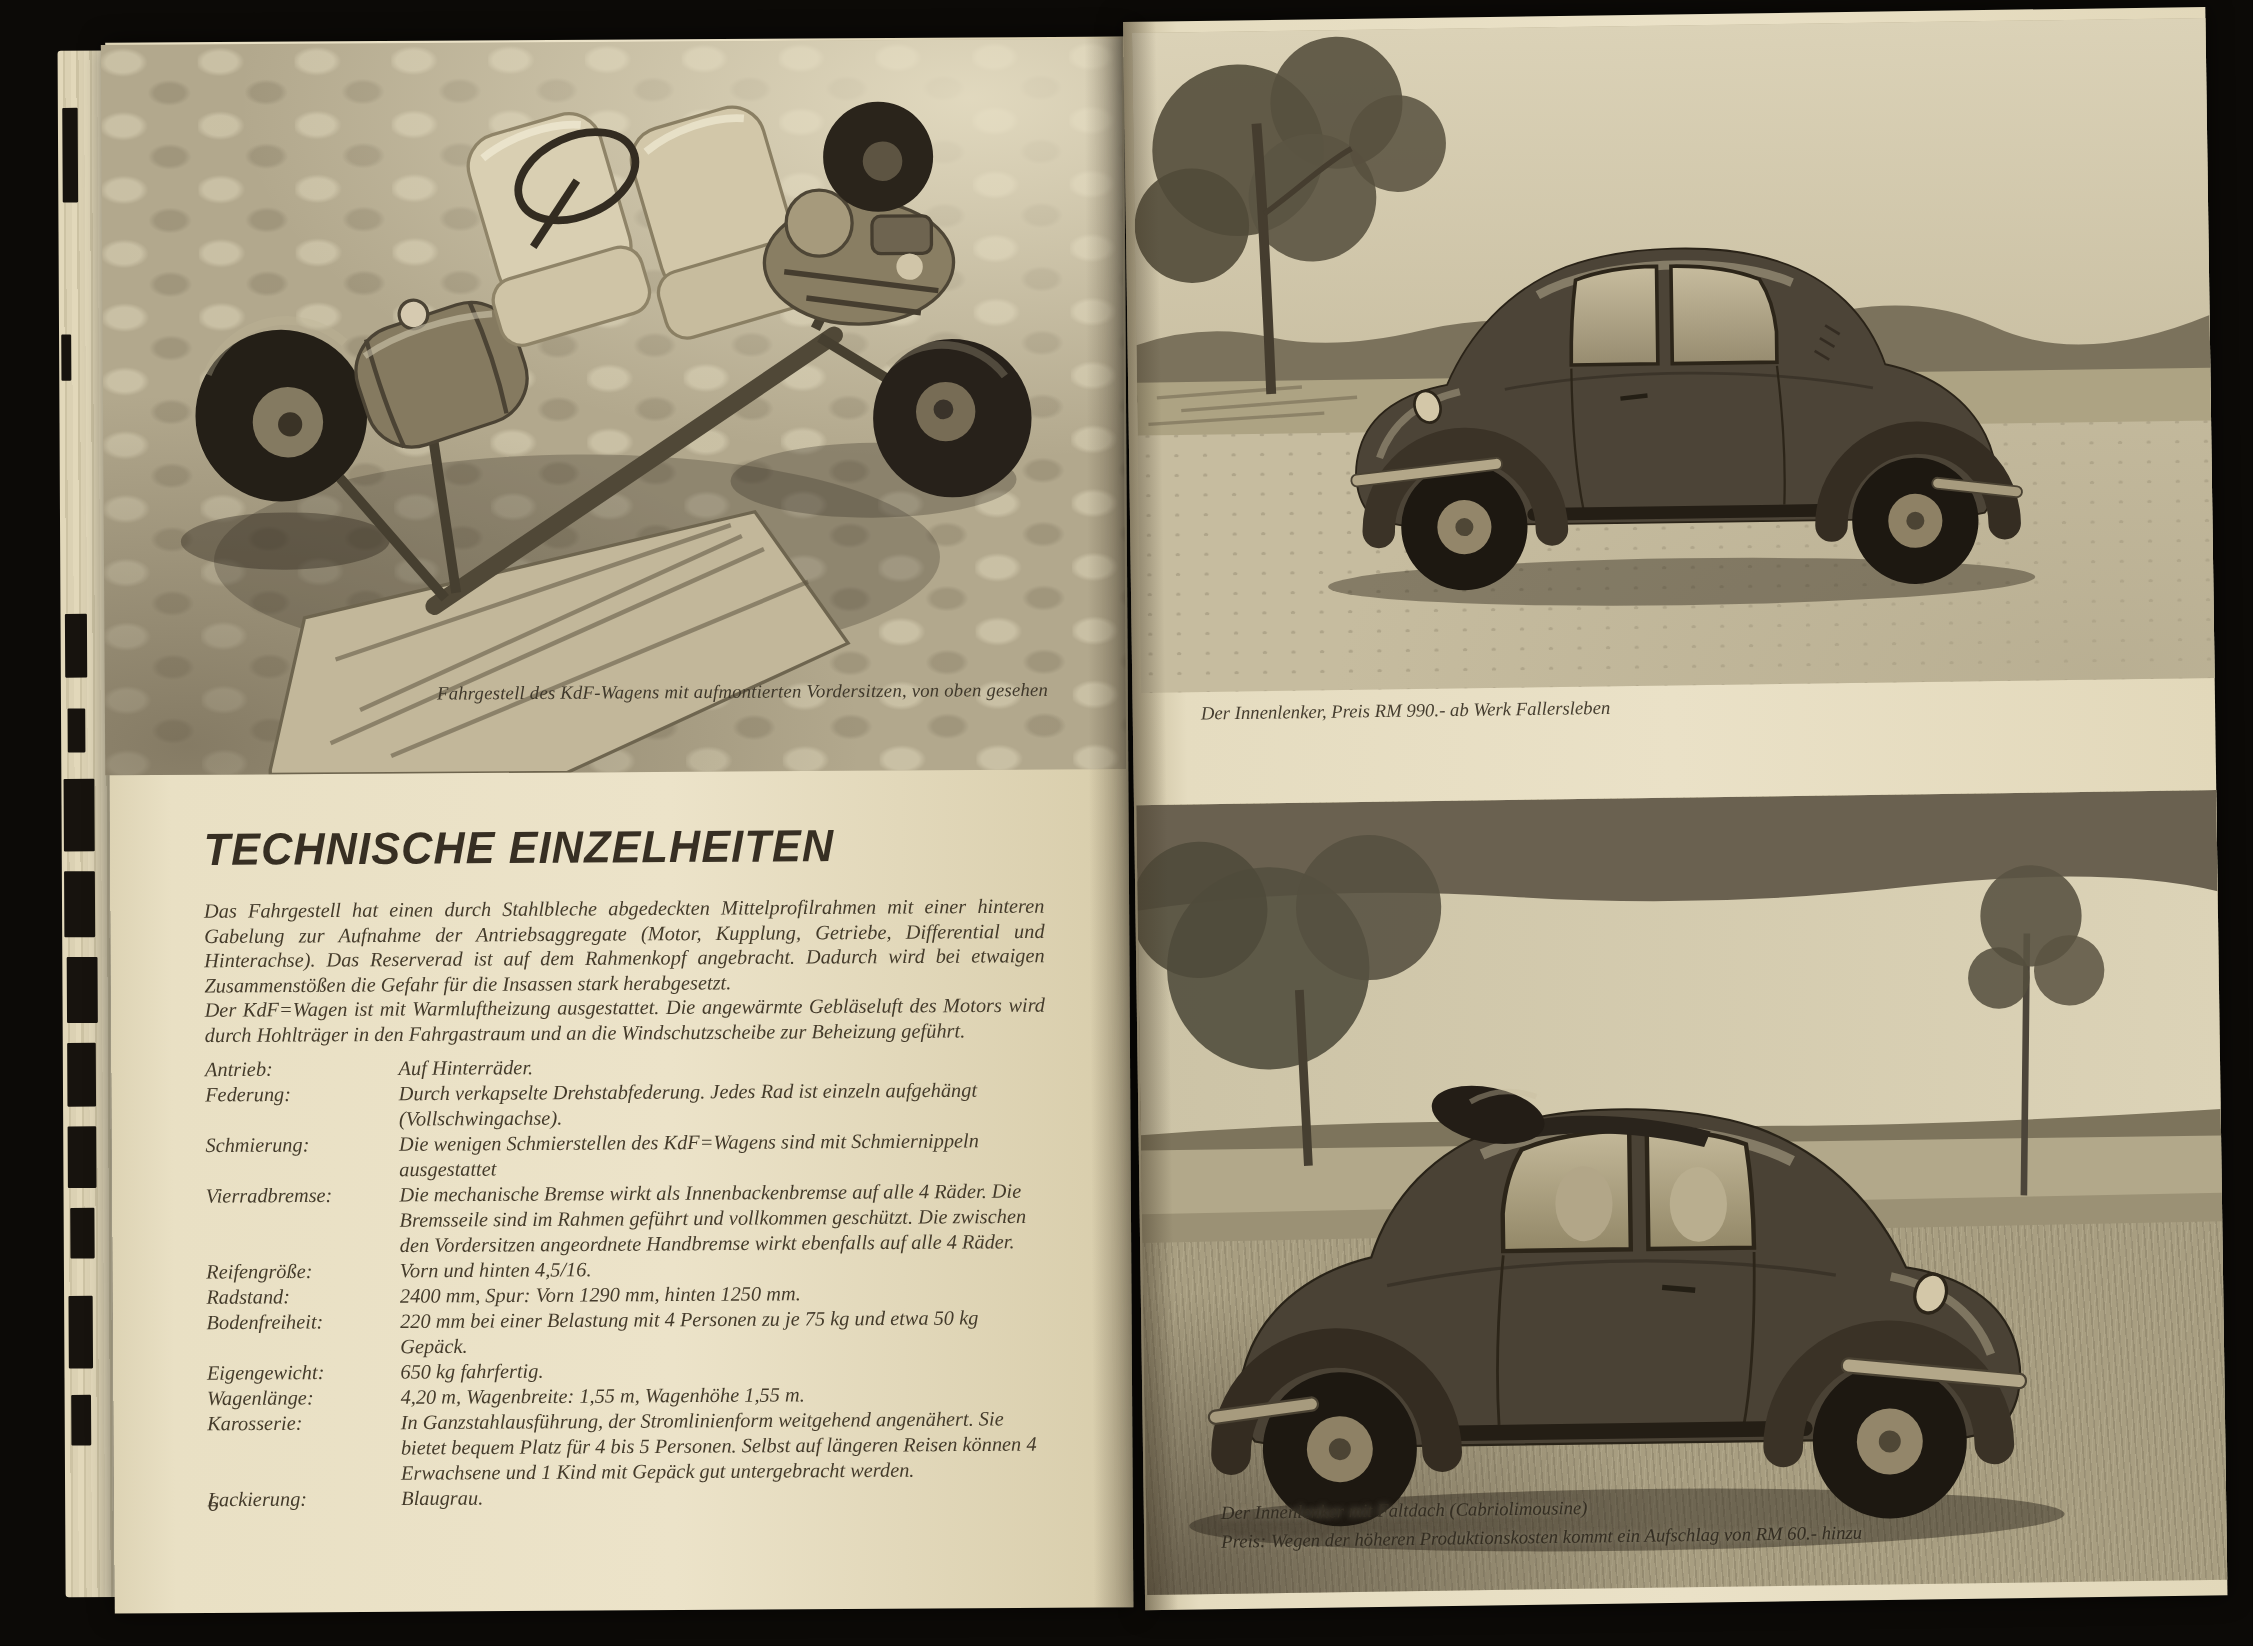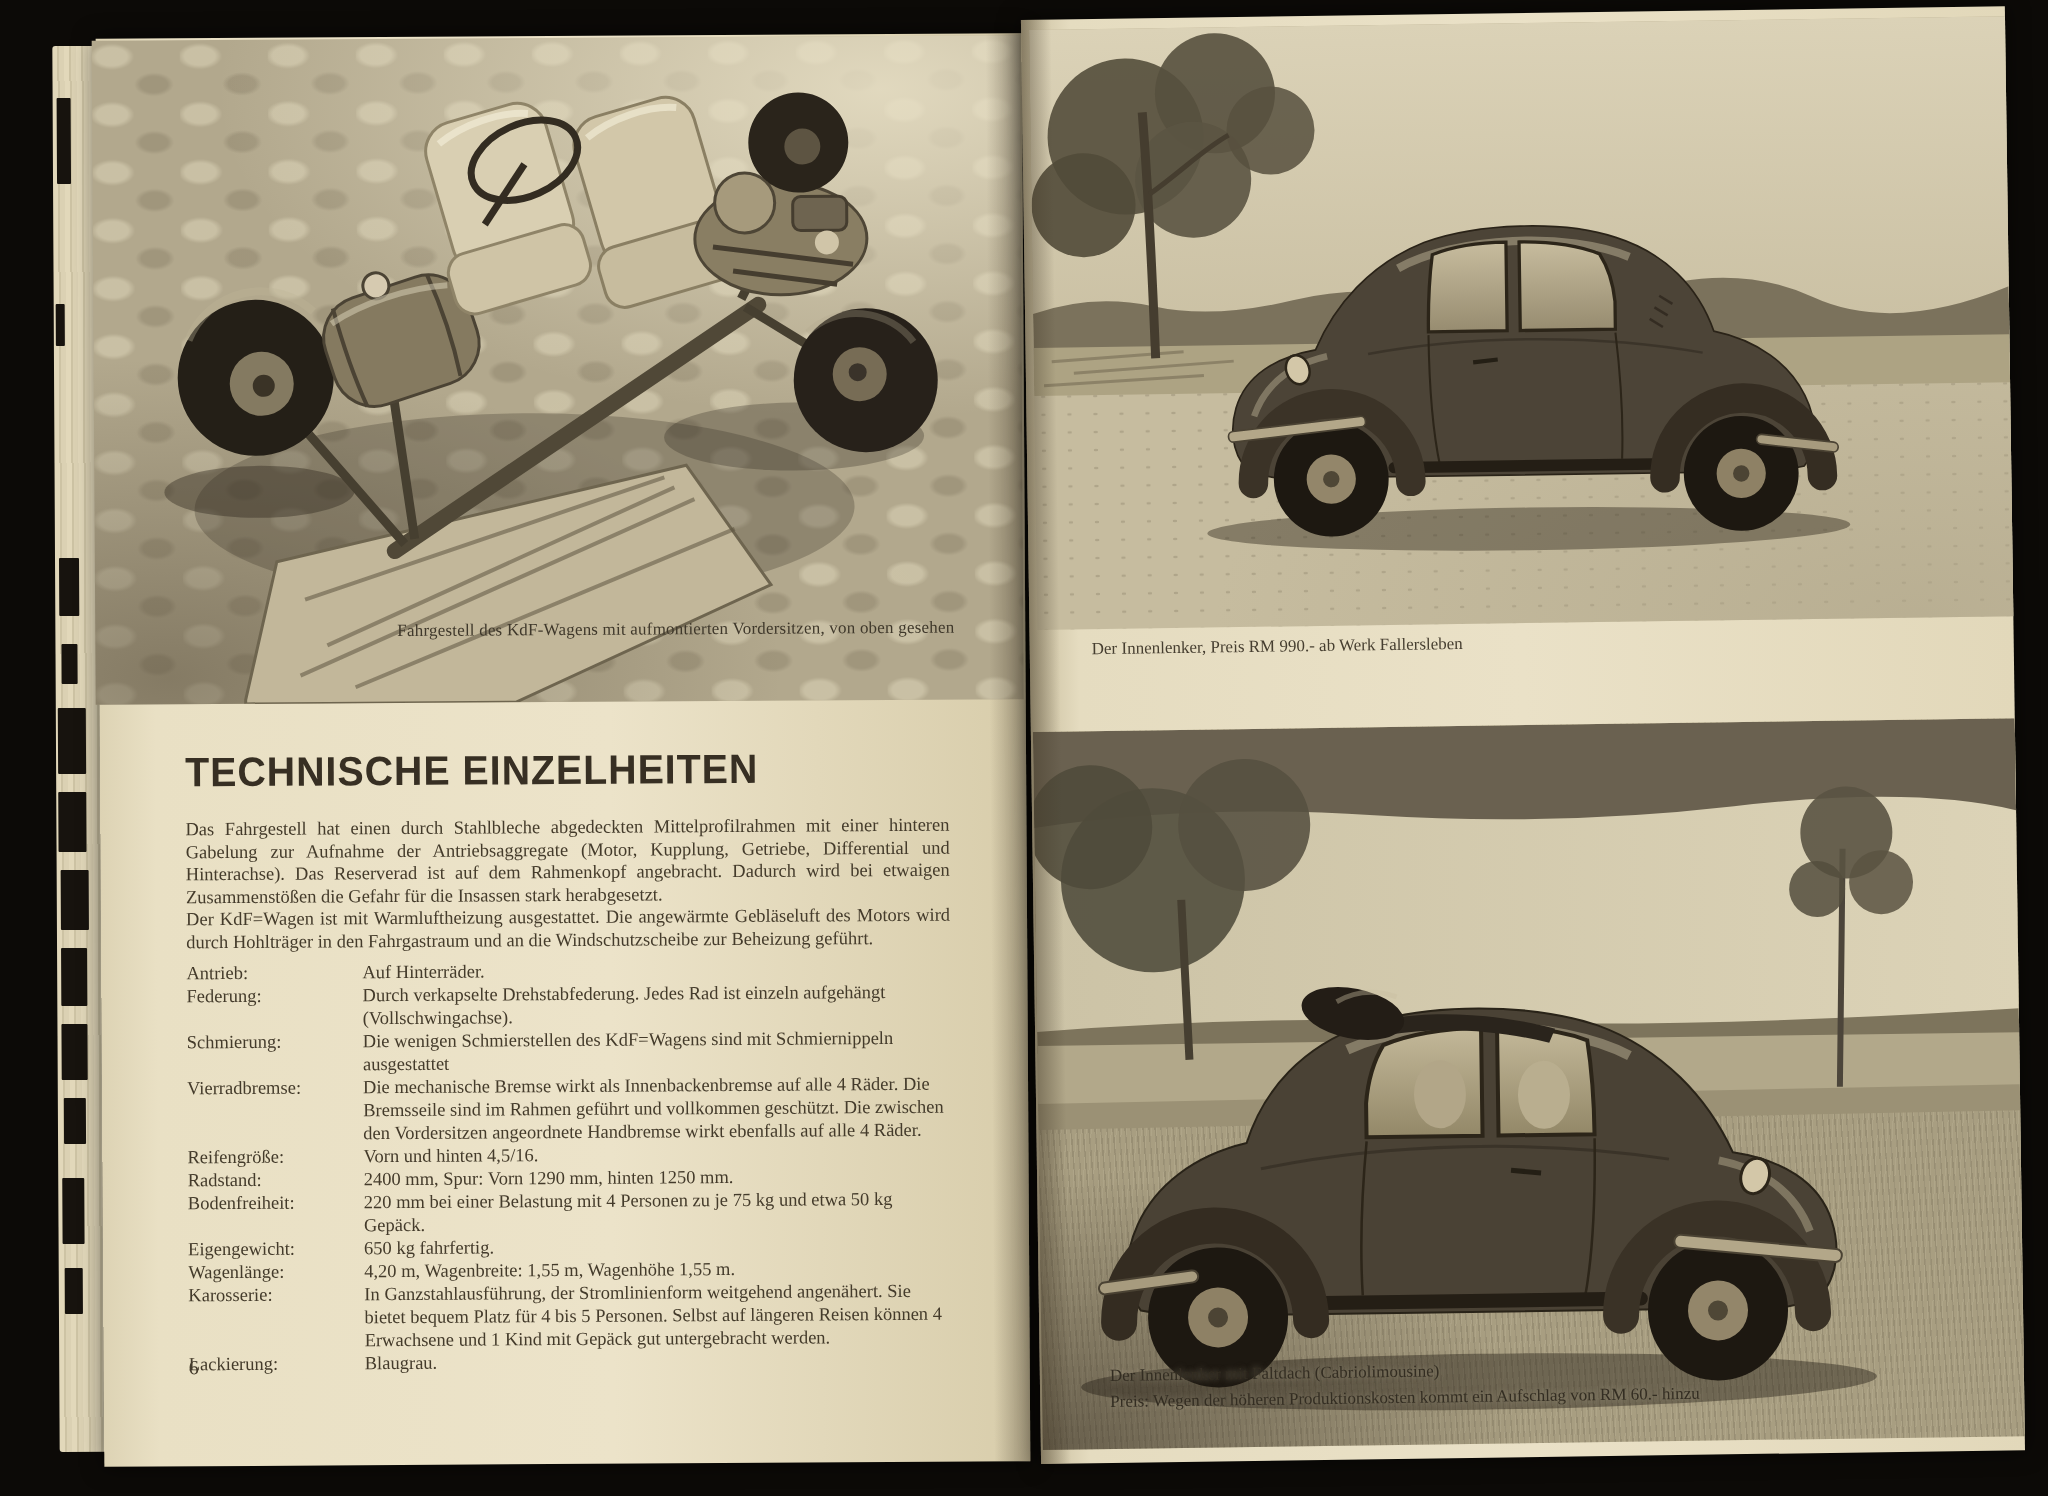--- a/index.html
+++ b/index.html
@@ -1,17 +1,17 @@
 <!DOCTYPE html>
 <html><head>
 <meta charset="utf-8">
 <style>
   html,body{margin:0;padding:0;background:#090806;}
   .stage{position:relative;width:2048px;height:1496px;background:#0c0a07;overflow:hidden;
-         font-family:"Liberation Serif", serif;}
+         font-family:"Liberation Serif", serif;font-style:italic;}
   
   .edge-stack{position:absolute;left:56px;top:46px;width:48px;height:1406px;
     background:repeating-linear-gradient(90deg,#e2d8ba 0 5px,#cdc3a4 5px 7px,#dbd1b3 7px 12px);
     transform:rotate(-0.3deg);border-radius:3px 0 0 3px;}
   .frag{position:absolute;background:#17130e;display:block;border-radius:1px;}
   
   .page{position:absolute;box-shadow:0 0 22px rgba(0,0,0,.6);}
   .left-page{left:100px;top:36px;width:926px;height:1428px;transform:rotate(-0.35deg);
     background:linear-gradient(90deg,#ddd3b4 0,#e9e0c4 6%,#ece3c9 55%,#d8cdab 100%);}
   .left-page::after{content:"";position:absolute;top:0;right:0;width:36px;height:100%;

